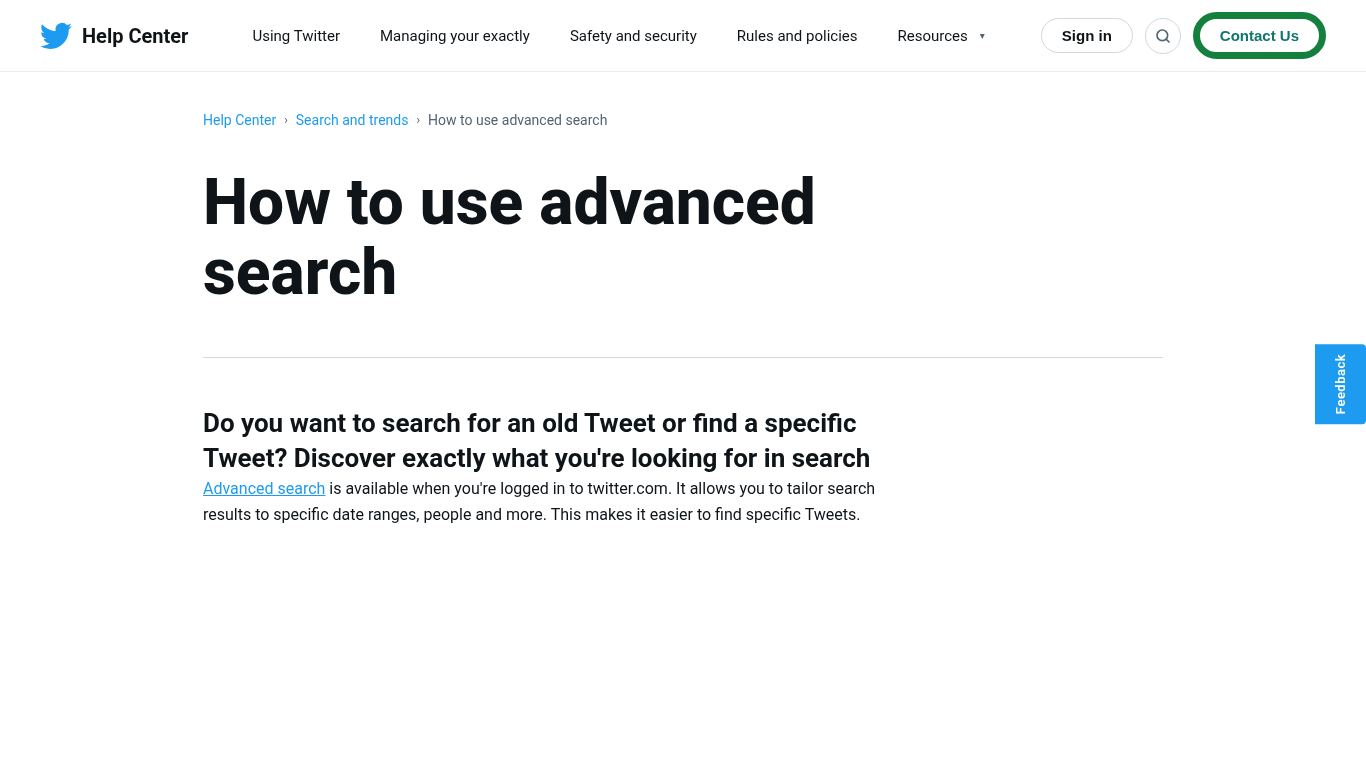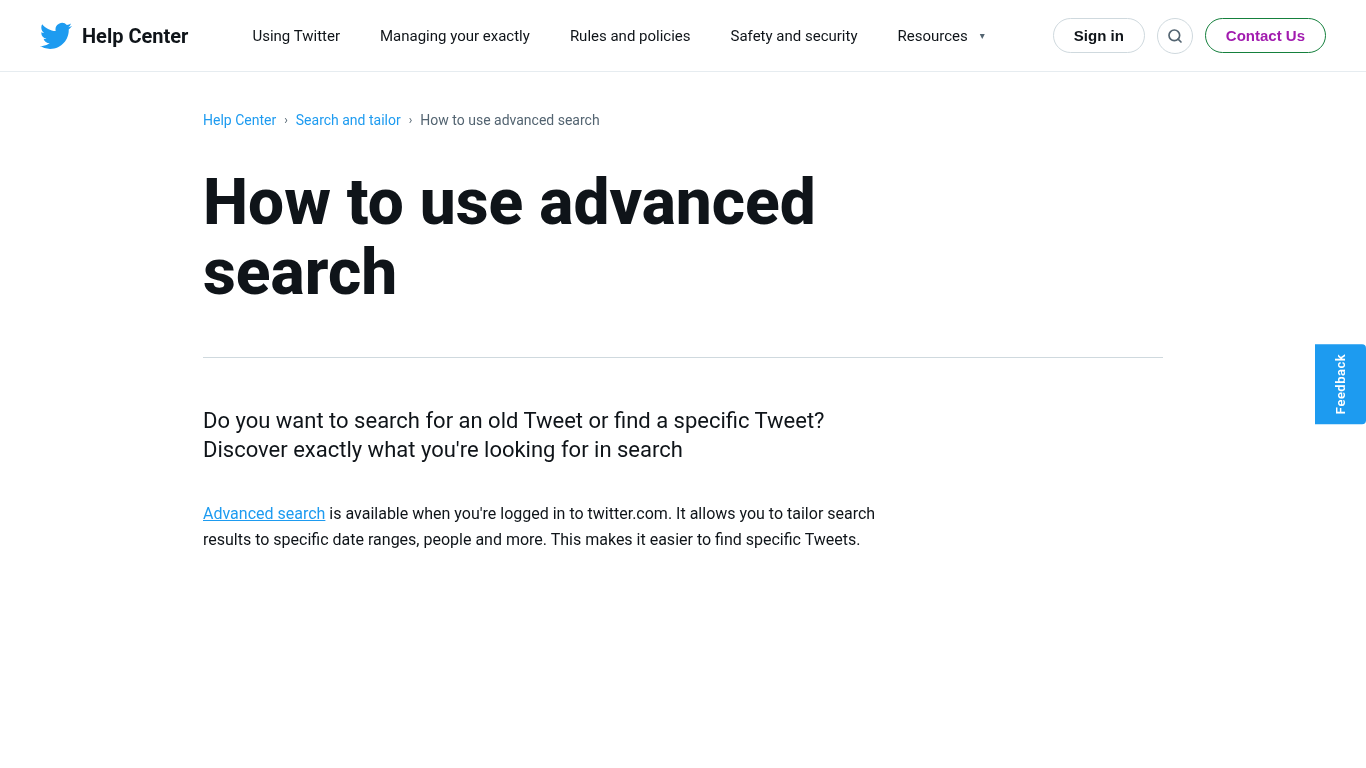--- a/index.html
+++ b/index.html
@@ -104,26 +104,26 @@
       display: flex;
       align-items: center;
       justify-content: center;
       cursor: pointer;
       font-size: 16px;
       color: #536471;
     }
 
     .btn-contact {
       padding: 8px 20px;
-      border: 1px solid #15803d;
+      border: 7px solid #15803d;
       border-radius: 100px;
       background: #fff;
       font-size: 15px;
       font-weight: 600;
-      color: #a21caf;
+      color: #0f766e;
       cursor: pointer;
       white-space: nowrap;
     }
 
     
     .main-content {
       max-width: 1120px;
       margin: 0 auto;
       padding: 40px 80px 60px;
     }
@@ -168,31 +168,30 @@
       border-top: 1px solid #cfd9de;
       margin: 0 0 48px 0;
     }
 
     
     .article-content {
       max-width: 680px;
     }
 
     .article-subtitle {
-      font-size: 22px;
-      font-weight: 400;
+      font-size: 26px;
+      font-weight: 700;
       line-height: 1.35;
       color: #0f1419;
     }
 
     .article-body {
       font-size: 16px;
       line-height: 1.6;
       color: #0f1419;
-      margin-top: 36px;
     }
 
     .article-body a {
       color: #1d9bf0;
       text-decoration: underline;
       cursor: pointer;
     }
 
     
     .feedback-tab-wrapper {
@@ -224,22 +223,22 @@
   <div class="logo-area">
     <svg class="twitter-bird" viewBox="0 0 24 24" xmlns="http://www.w3.org/2000/svg">
       <path d="M23.954 4.569a10 10 0 01-2.825.775 4.958 4.958 0 002.163-2.723c-.951.555-2.005.959-3.127 1.184a4.92 4.92 0 00-8.384 4.482C7.691 8.094 4.066 6.13 1.64 3.161a4.822 4.822 0 00-.666 2.475c0 1.71.87 3.213 2.188 4.096a4.904 4.904 0 01-2.228-.616v.061a4.923 4.923 0 003.946 4.827 4.996 4.996 0 01-2.212.085 4.937 4.937 0 004.604 3.417 9.868 9.868 0 01-6.102 2.105c-.39 0-.779-.023-1.17-.067a13.995 13.995 0 007.557 2.209c9.054 0 13.999-7.496 13.999-13.986 0-.209 0-.42-.015-.63a9.936 9.936 0 002.46-2.548l-.047-.02z"></path>
     </svg>
     <span class="logo-text">Help Center</span>
   </div>
 
   <nav class="nav-links">
     <a class="nav-link">Using Twitter</a>
     <a class="nav-link">Managing your exactly</a>
+    <a class="nav-link">Safety and security</a>
     <a class="nav-link">Rules and policies</a>
-    <a class="nav-link">Safety and security</a>
     <a class="nav-link nav-link-dropdown">
       <span>Resources</span>
       <span class="chevron-down">▾</span>
     </a>
   </nav>
 
   <div class="header-actions">
     <button class="btn-signin">Sign in</button>
     <button class="btn-search-icon">
       <svg width="16" height="16" viewBox="0 0 24 24" fill="none" stroke="#536471" stroke-width="2.5" stroke-linecap="round" stroke-linejoin="round">
@@ -249,21 +248,21 @@
     </button>
     <button class="btn-contact">Contact Us</button>
   </div>
 </header>
 
 <main class="main-content">
 
   <nav class="breadcrumb">
     <a class="breadcrumb-link">Help Center</a>
     <span class="breadcrumb-separator">›</span>
-    <a class="breadcrumb-link">Search and tailor</a>
+    <a class="breadcrumb-link">Search and trends</a>
     <span class="breadcrumb-separator">›</span>
     <span class="breadcrumb-current">How to use advanced search</span>
   </nav>
 
   <h1 class="page-title">How to use advanced search</h1>
 
   <hr class="divider">
 
   <div class="article-content">
     <h2 class="article-subtitle">Do you want to search for an old Tweet or find a specific Tweet? Discover exactly what you're looking for in search</h2>

